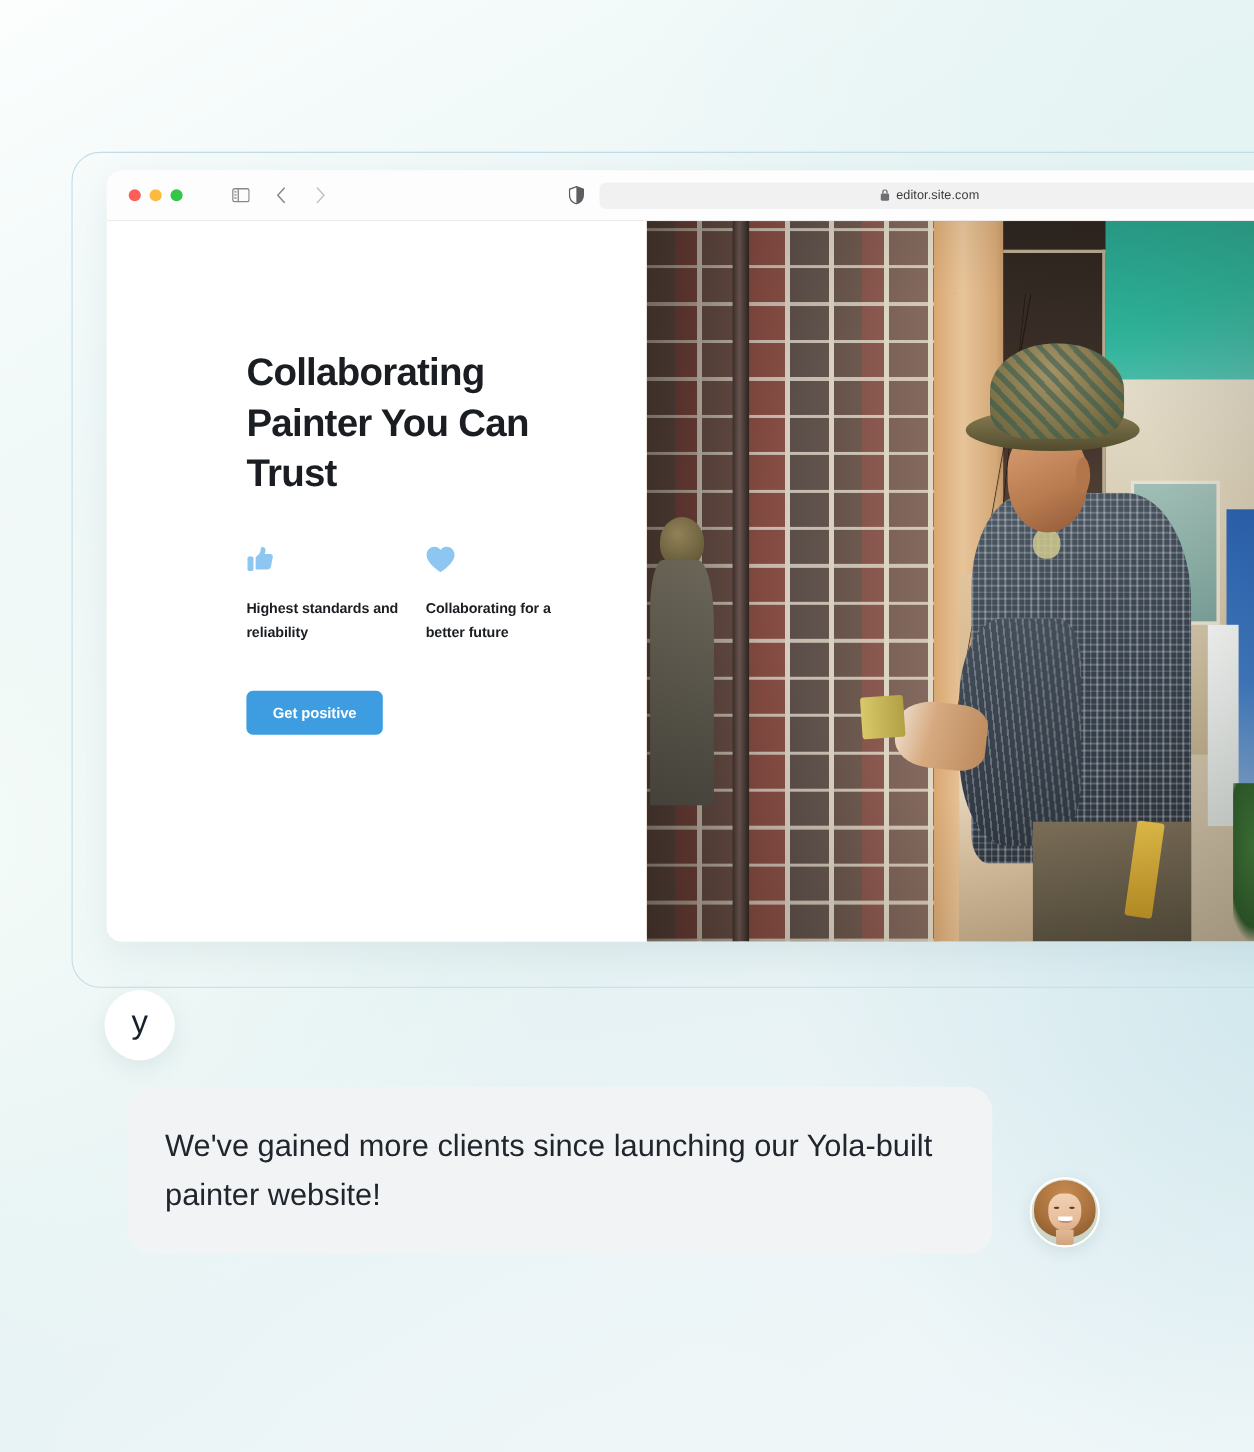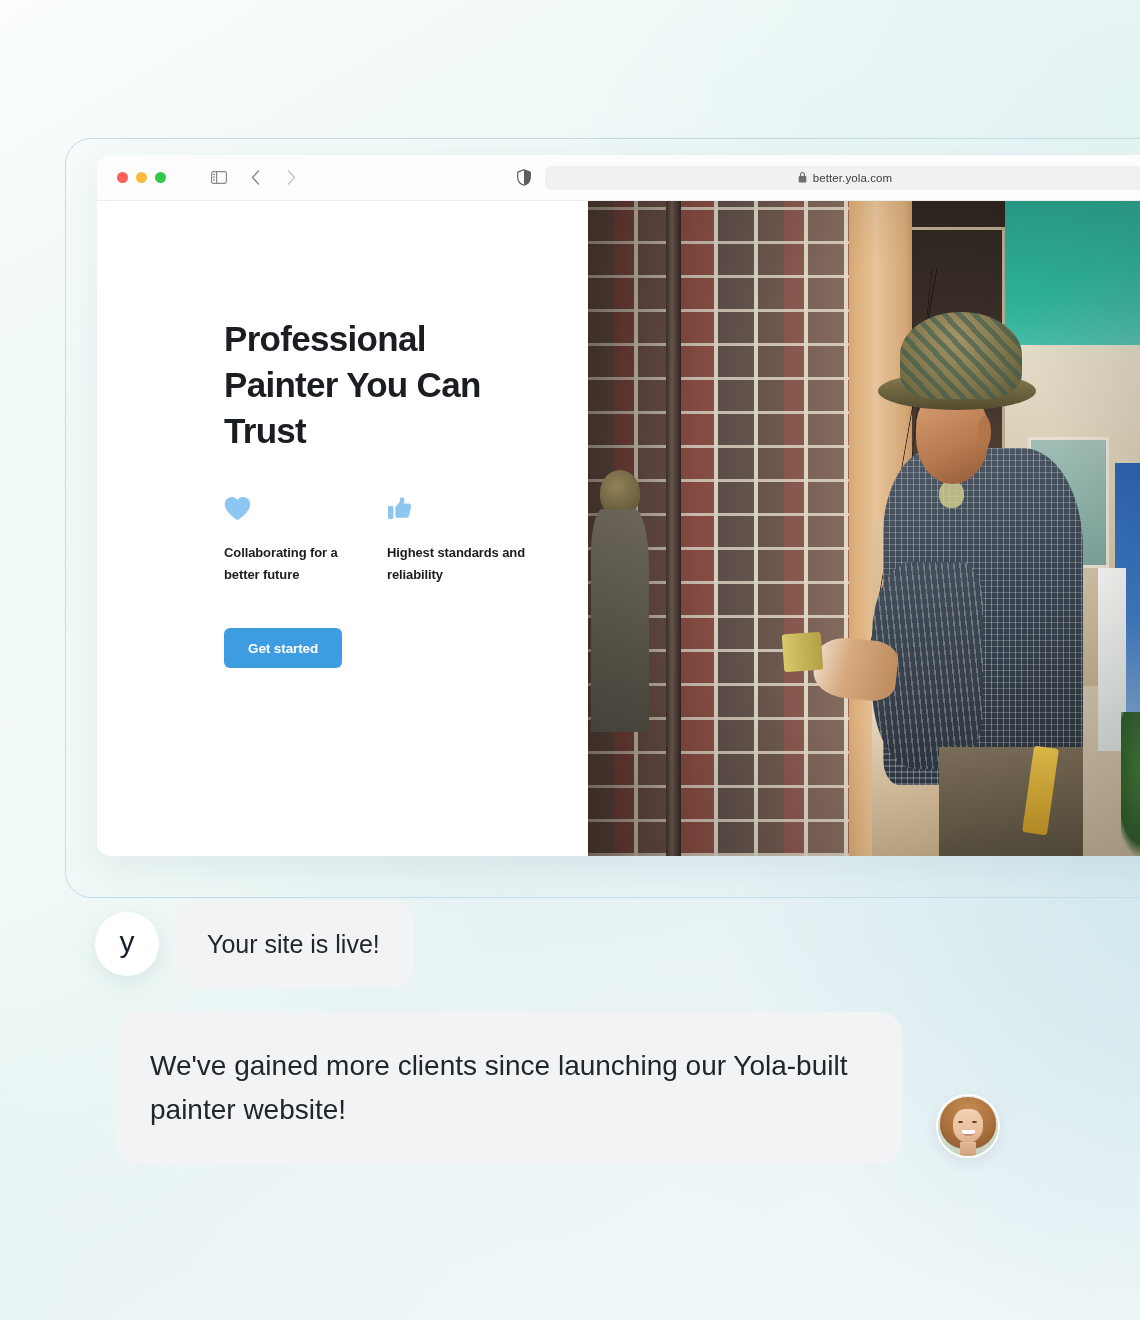--- a/index.html
+++ b/index.html
@@ -497,54 +497,54 @@
       </span>
 
       <div class="url-bar">
         <span class="url-inner">
           <span class="lock-icon">
             <svg width="9" height="11" viewBox="0 0 9 11" fill="currentColor">
               <path d="M4.5 0C3 0 2 1.1 2 2.5V4h1.2V2.5c0-.8.6-1.4 1.3-1.4s1.3.6 1.3 1.4V4H7V2.5C7 1.1 6 0 4.5 0z"></path>
               <rect x="0.7" y="4" width="7.6" height="6.4" rx="1.2"></rect>
             </svg>
           </span>
-          <span class="url-text">better.yola.com</span>
+          <span class="url-text">editor.site.com</span>
         </span>
 
       </div>
     </div>
   </div>
 
   <div class="page-body">
 
     <div class="hero-left">
-      <h1 class="hero-title">Professional Painter You Can Trust</h1>
+      <h1 class="hero-title">Collaborating Painter You Can Trust</h1>
 
       <div class="features">
-        <div class="feature">
-          <span class="feature-icon">
-            <svg width="27" height="25" viewBox="0 0 27 25" fill="currentColor">
-              <path d="M13.5 24.2S0.8 16.7 0.8 8.4C0.8 4.2 4.1 1 8.1 1c2.4 0 4.4 1.2 5.4 3 1-1.8 3-3 5.4-3 4 0 7.3 3.2 7.3 7.4 0 8.3-12.7 15.8-12.7 15.8z"></path>
-            </svg>
-          </span>
-          <div class="feature-label">Collaborating for a better future</div>
-        </div>
-
         <div class="feature">
           <span class="feature-icon">
             <svg width="26" height="26" viewBox="0 0 26 26" fill="currentColor">
               <rect x="1" y="10" width="5.4" height="13" rx="1.4"></rect>
               <path d="M8.4 23V11.2c0-.5.2-.9.6-1.2 1.6-1.2 2.9-2.6 3.6-4.4.3-.8.4-1.7.4-2.6 0-1 .8-1.8 1.8-1.8 1.5 0 2.6 1.2 2.6 2.7 0 1.3-.3 2.5-.8 3.7h5.1c1.5 0 2.6 1.3 2.3 2.7l-1.7 8.8c-.3 1.6-1.7 2.7-3.3 2.7H9.6c-.7 0-1.2-.5-1.2-1z"></path>
             </svg>
           </span>
           <div class="feature-label">Highest standards and reliability</div>
         </div>
+
+        <div class="feature">
+          <span class="feature-icon">
+            <svg width="27" height="25" viewBox="0 0 27 25" fill="currentColor">
+              <path d="M13.5 24.2S0.8 16.7 0.8 8.4C0.8 4.2 4.1 1 8.1 1c2.4 0 4.4 1.2 5.4 3 1-1.8 3-3 5.4-3 4 0 7.3 3.2 7.3 7.4 0 8.3-12.7 15.8-12.7 15.8z"></path>
+            </svg>
+          </span>
+          <div class="feature-label">Collaborating for a better future</div>
+        </div>
       </div>
 
-      <button class="cta-btn">Get started</button>
+      <button class="cta-btn">Get positive</button>
     </div>
 
     <div class="hero-photo">
       <div class="ph-bg"></div>
       <div class="ph-greentarp"></div>
       <div class="ph-bldg"></div>
       <div class="ph-window2"></div>
       <div class="ph-blue"></div>
       <div class="ph-white-cloth"></div>
       <div class="ph-plant"></div>
@@ -579,21 +579,20 @@
 
       <div class="ph-vignette"></div>
     </div>
   </div>
 </div>
 
 <div class="chat">
 
   <div class="chat-row row1">
     <div class="avatar-logo">y</div>
-    <div class="bubble small">Your site is live!</div>
   </div>
 
   <div class="chat-row row2">
     <div class="bubble large">We've gained more clients since launching our Yola-built painter website!</div>
     <div class="avatar-photo">
       <div class="av-bg"></div>
       <div class="av-hair"></div>
       <div class="av-face"></div>
       <div class="av-neck"></div>
       <div class="av-eye l"></div>

